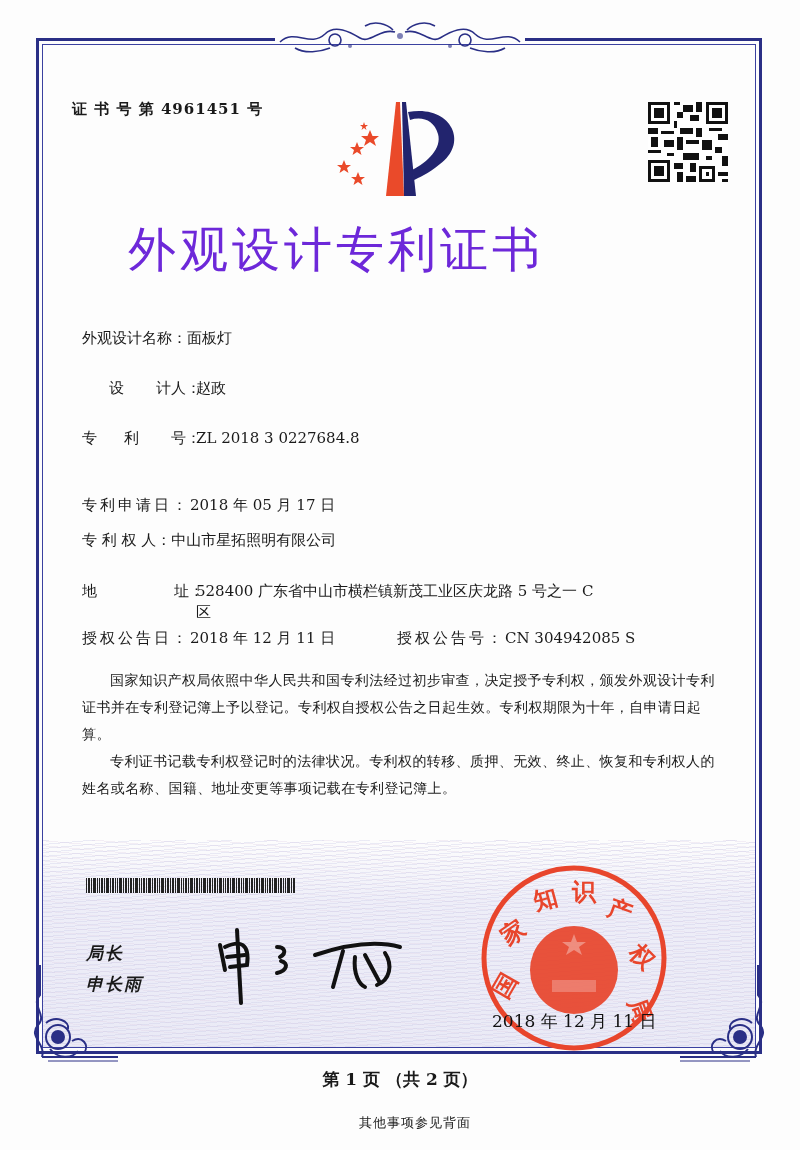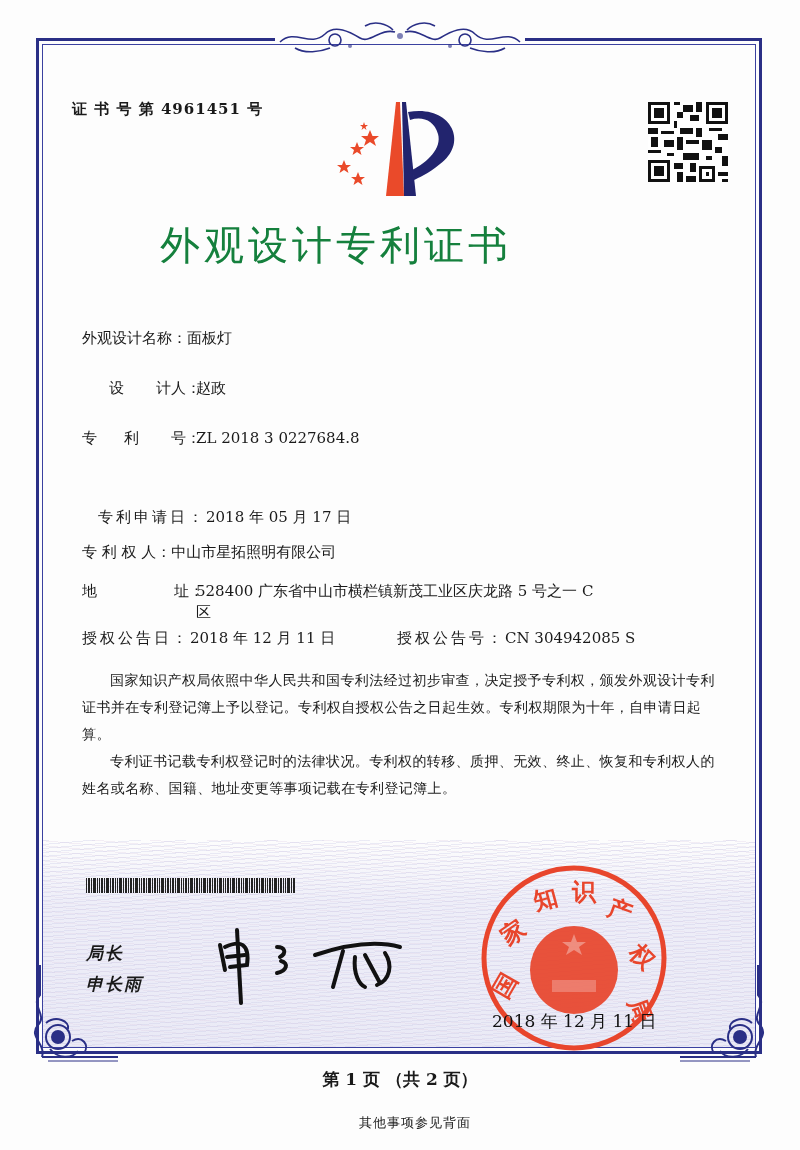--- a/index.html
+++ b/index.html
@@ -28,21 +28,21 @@
     }
     .ornament { position:absolute; }
     .cert-no {
       position:absolute; left:72px; top:100px; font-size:15px; letter-spacing:1px;font-weight:bold;
     }
     .logo { position:absolute; left:330px; top:92px; width:140px; height:108px; }
     .qr { position:absolute; left:648px; top:102px; width:80px; height:80px; }
     .title {
       position:absolute; left:0; width:672px; top:218px; text-align:center;
       font-family:"DejaVu Sans","Liberation Sans",sans-serif;
-      font-size:40px; letter-spacing:4px; font-weight:normal; color:#15803d;
+      font-size:48px; letter-spacing:4px; font-weight:normal; color:#6d28d9;
     }
     .field {
       position:absolute; left:82px; font-size:15px; white-space:nowrap;
     }
     .field .lbl { display:inline-block; }
     .spaced { letter-spacing:0.55em; }
     .paragraph {
       position:absolute; left:82px; width:636px; font-size:14px; line-height:27px;
       text-indent:2em; letter-spacing:0.4px;
     }
@@ -190,24 +190,24 @@
 
 <div class="field" style="top:329px;">
   <span class="lbl">外观设计名称：</span><span>面板灯</span>
 </div>
 <div class="field" style="top:379px;">
   <span class="lbl" style="width:114px;text-align:right;"><span style="display:inline-block;width:42px;">设</span><span style="display:inline-block;width:47px;">计</span><span>人：</span></span><span>赵政</span>
 </div>
 <div class="field" style="top:429px;">
   <span class="lbl" style="width:114px;"><span style="display:inline-block;width:42px;">专</span><span style="display:inline-block;width:47px;">利</span><span>号：</span></span><span>ZL 2018 3 0227684.8</span>
 </div>
-<div class="field" style="top:508px;margin-left:16px;">
+<div class="field" style="top:496px;">
   <span class="lbl spaced" style="letter-spacing:0.2em;">专利申请日：</span><span>2018 年 05 月 17 日</span>
 </div>
-<div class="field" style="top:543px;text-align:center;">
+<div class="field" style="top:531px;text-align:center;">
   <span class="lbl">专 利 权 人：</span><span>中山市星拓照明有限公司</span>
 </div>
 <div class="field" style="top:582px;">
   <span class="lbl" style="width:92px;">地</span><span class="lbl" style="width:22px;">址：</span><span>528400 广东省中山市横栏镇新茂工业区庆龙路 5 号之一 C</span>
 </div>
 <div class="field" style="top:603px;left:196px;">区</div>
 <div class="field" style="top:629px;">
   <span class="lbl" style="letter-spacing:0.2em;font-family:Liberation Serif, serif;">授权公告日：</span><span>2018 年 12 月 11 日</span>
 </div>
 <div class="field" style="top:629px;left:397px;">

